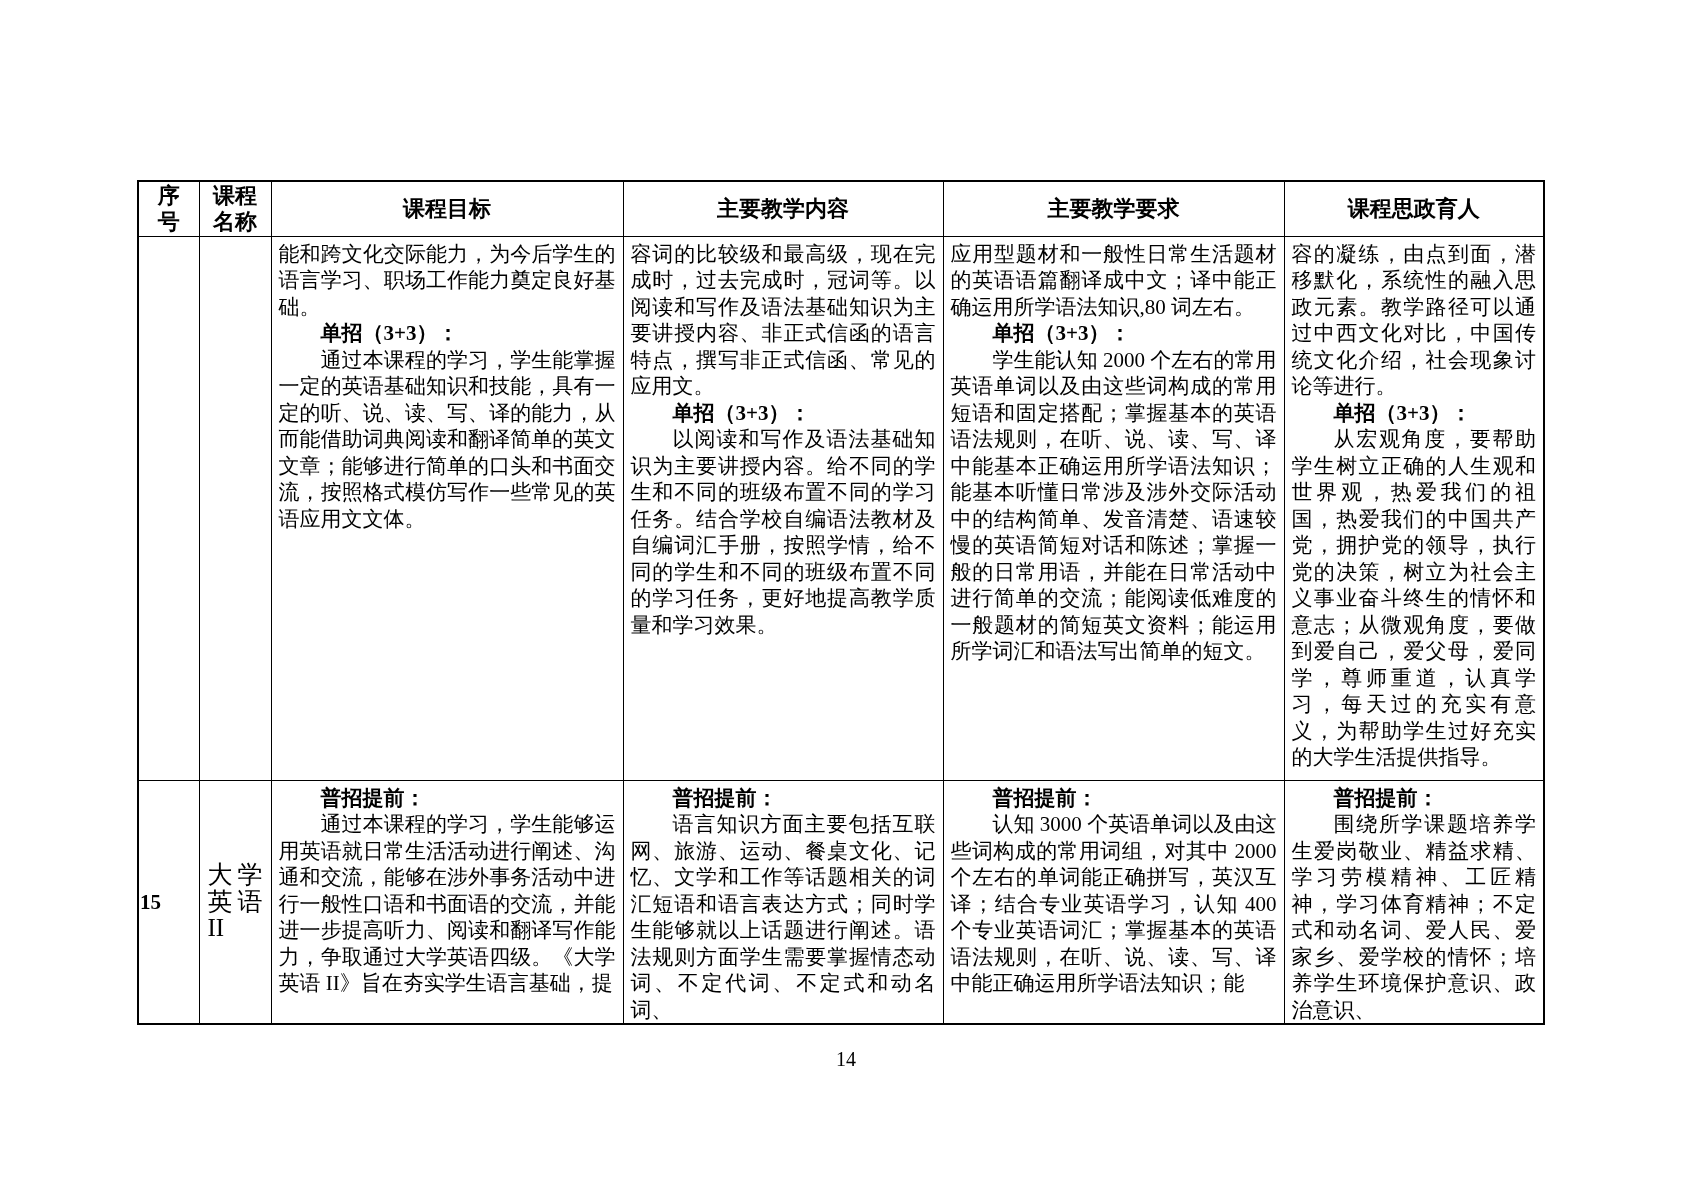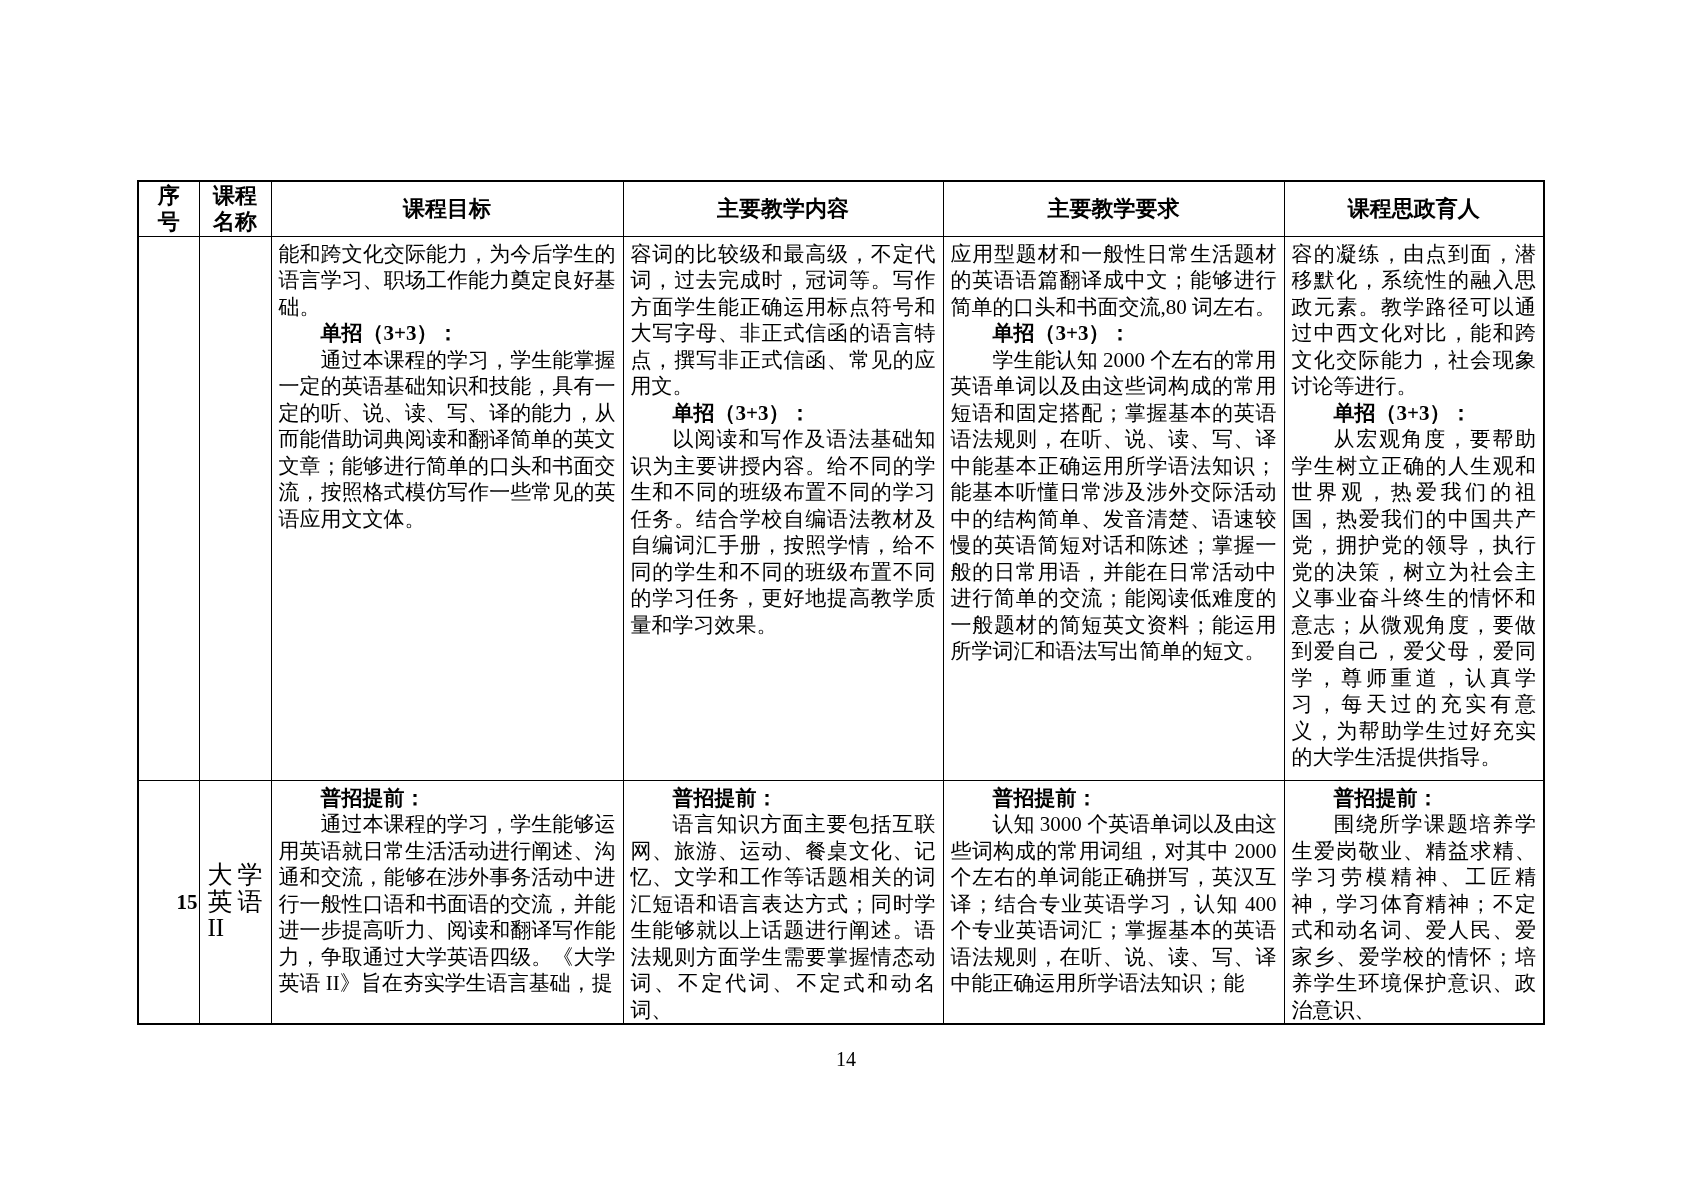--- a/index.html
+++ b/index.html
@@ -51,21 +51,21 @@
     text-align: justify;
   }
   .content-cell p.para {
     margin: 0;
     text-align: justify;
   }
   .content-cell p.bold { font-weight: bold; }
   .content-cell p.indent { text-indent: 2em; font-family: Liberation Serif, serif; }
   .seq-cell {
     vertical-align: middle;
-    text-align: right;
+    text-align: left;
     font-size: 21px;
     font-weight: bold;
     line-height: 26.5px;
   }
   .course-cell {
     vertical-align: middle;
     font-size: 25px;
     line-height: 26.5px;
     padding: 8px 8px;
     text-align: justify;
@@ -108,31 +108,31 @@
   <tbody>
       <tr>
         <td class="seq-cell"></td>
         <td class="course-cell"></td>
         <td class="content-cell">
           <p class="para">能和跨文化交际能力，为今后学生的语言学习、职场工作能力奠定良好基础。</p>
           <p class="para bold indent">单招（3+3）：</p>
           <p class="para indent">通过本课程的学习，学生能掌握一定的英语基础知识和技能，具有一定的听、说、读、写、译的能力，从而能借助词典阅读和翻译简单的英文文章；能够进行简单的口头和书面交流，按照格式模仿写作一些常见的英语应用文文体。</p>
         </td>
         <td class="content-cell">
-          <p class="para">容词的比较级和最高级，不定代词，过去完成时，冠词等。写作方面学生能正确运用标点符号和大写字母、非正式信函的语言特点，撰写非正式信函、常见的应用文。</p>
+          <p class="para">容词的比较级和最高级，现在完成时，过去完成时，冠词等。以阅读和写作及语法基础知识为主要讲授内容、非正式信函的语言特点，撰写非正式信函、常见的应用文。</p>
           <p class="para bold indent">单招（3+3）：</p>
           <p class="para indent">以阅读和写作及语法基础知识为主要讲授内容。给不同的学生和不同的班级布置不同的学习任务。结合学校自编语法教材及自编词汇手册，按照学情，给不同的学生和不同的班级布置不同的学习任务，更好地提高教学质量和学习效果。</p>
         </td>
         <td class="content-cell">
-          <p class="para">应用型题材和一般性日常生活题材的英语语篇翻译成中文；能够进行简单的口头和书面交流,80 词左右。</p>
+          <p class="para">应用型题材和一般性日常生活题材的英语语篇翻译成中文；译中能正确运用所学语法知识,80 词左右。</p>
           <p class="para bold indent">单招（3+3）：</p>
           <p class="para indent">学生能认知 2000 个左右的常用英语单词以及由这些词构成的常用短语和固定搭配；掌握基本的英语语法规则，在听、说、读、写、译中能基本正确运用所学语法知识；能基本听懂日常涉及涉外交际活动中的结构简单、发音清楚、语速较慢的英语简短对话和陈述；掌握一般的日常用语，并能在日常活动中进行简单的交流；能阅读低难度的一般题材的简短英文资料；能运用所学词汇和语法写出简单的短文。</p>
         </td>
         <td class="content-cell">
-          <p class="para">容的凝练，由点到面，潜移默化，系统性的融入思政元素。教学路径可以通过中西文化对比，能和跨文化交际能力，社会现象讨论等进行。</p>
+          <p class="para">容的凝练，由点到面，潜移默化，系统性的融入思政元素。教学路径可以通过中西文化对比，中国传统文化介绍，社会现象讨论等进行。</p>
           <p class="para bold indent">单招（3+3）：</p>
           <p class="para indent">从宏观角度，要帮助学生树立正确的人生观和世界观，热爱我们的祖国，热爱我们的中国共产党，拥护党的领导，执行党的决策，树立为社会主义事业奋斗终生的情怀和意志；从微观角度，要做到爱自己，爱父母，爱同学，尊师重道，认真学习，每天过的充实有意义，为帮助学生过好充实的大学生活提供指导。</p>
         </td>
       </tr>
       <tr>
         <td class="seq-cell">15</td>
         <td class="course-cell">大学英语II</td>
         <td class="content-cell">
           <p class="para bold indent">普招提前：</p>
           <p class="para indent">通过本课程的学习，学生能够运用英语就日常生活活动进行阐述、沟通和交流，能够在涉外事务活动中进行一般性口语和书面语的交流，并能进一步提高听力、阅读和翻译写作能力，争取通过大学英语四级。《大学英语 II》旨在夯实学生语言基础，提</p>

